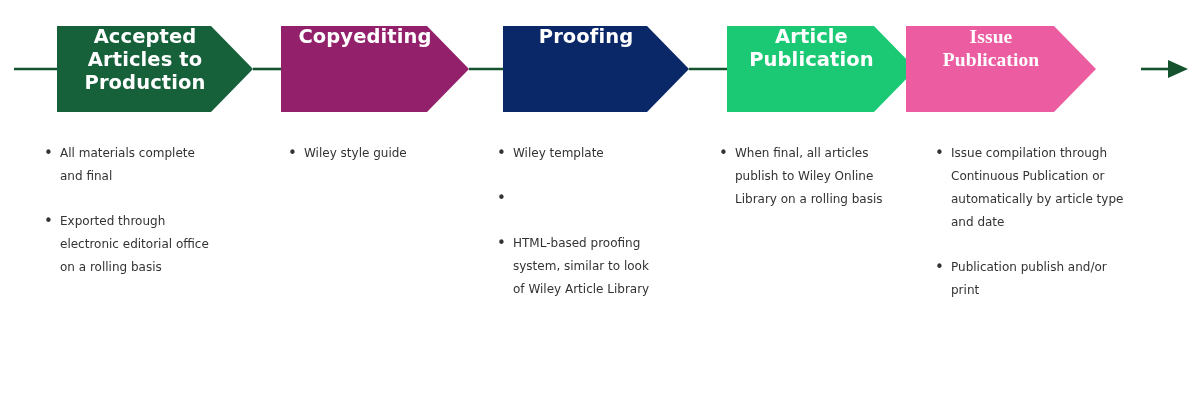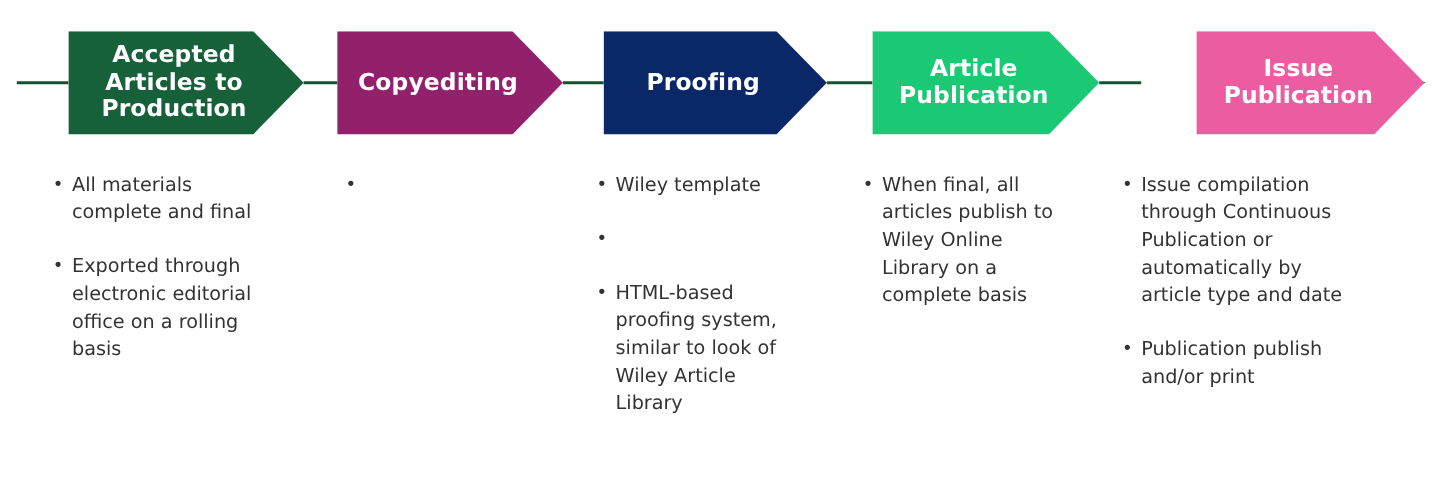--- a/index.html
+++ b/index.html
@@ -29,21 +29,21 @@
     height: 409px;
     pointer-events: none;
   }
 
   
   .stage-banner {
     position: absolute;
     top: 26px;
     height: 86px;
     display: flex;
-    align-items: center;
+    align-items: flex-start;
     justify-content: center;
     box-sizing: border-box;
   }
   .stage-banner .banner-shape {
     position: absolute;
     left: 0;
     top: 0;
     width: 100%;
     height: 100%;
   }
@@ -73,21 +73,21 @@
   }
   .bullet-marker {
     width: 16px;
     flex: 0 0 16px;
     font-size: 15px;
     line-height: 23px;
     color: #333333;
     text-align: left;
   }
   .bullet-text {
-    font-size: 16px;
+    font-size: 12px;
     line-height: 23px;
     color: #333333;
   }
 </style>
 </head>
 <body>
 
 <div id="diagram">
 
   <svg class="connector-layer" viewBox="0 0 1203 409" width="1203" height="409" aria-hidden="true">
@@ -128,60 +128,61 @@
   </div>
 
   <div class="stage-banner" style="left: 727px; width: 189px;">
     <svg class="banner-shape" preserveAspectRatio="none" viewBox="0 0 100 100">
       <polygon class="chev-poly" points="0,0 77.77777777777779,0 100,50 77.77777777777779,100 0,100" fill="#1bc974"></polygon>
     </svg>
     <div class="stage-label">Article
 Publication</div>
   </div>
 
-  <div class="stage-banner" style="left: 997px; width: 190px;">
+  <div class="stage-banner" style="left: 906px; width: 190px; font-family: Liberation Serif, serif;">
     <svg class="banner-shape" preserveAspectRatio="none" viewBox="0 0 100 100">
       <polygon class="chev-poly" points="0,0 77.89473684210526,0 100,50 77.89473684210526,100 0,100" fill="#ec5ca1"></polygon>
     </svg>
     <div class="stage-label">Issue
 Publication</div>
   </div>
 
   <div class="bullet-column" style="left: 44px; width: 175px;">
       <div class="bullet-item">
         <span class="bullet-marker">•</span>
         <span class="bullet-text">All materials complete and final</span>
       </div>
       <div class="bullet-item">
         <span class="bullet-marker">•</span>
         <span class="bullet-text">Exported through electronic editorial office on a rolling basis</span>
       </div>
     </div>
   <div class="bullet-column" style="left: 288px; width: 160px;">
       <div class="bullet-item">
         <span class="bullet-marker">•</span>
+        <span class="bullet-text">Wiley style guide</span>
       </div>
     </div>
   <div class="bullet-column" style="left: 497px; width: 165px;">
       <div class="bullet-item">
         <span class="bullet-marker">•</span>
         <span class="bullet-text">Wiley template</span>
       </div>
       <div class="bullet-item">
         <span class="bullet-marker">•</span>
       </div>
       <div class="bullet-item">
         <span class="bullet-marker">•</span>
         <span class="bullet-text">HTML-based proofing system, similar to look of Wiley Article Library</span>
       </div>
     </div>
   <div class="bullet-column" style="left: 719px; width: 170px;">
       <div class="bullet-item">
         <span class="bullet-marker">•</span>
-        <span class="bullet-text">When final, all articles publish to Wiley Online Library on a complete basis</span>
+        <span class="bullet-text">When final, all articles publish to Wiley Online Library on a rolling basis</span>
       </div>
     </div>
   <div class="bullet-column" style="left: 935px; width: 200px;">
       <div class="bullet-item">
         <span class="bullet-marker">•</span>
         <span class="bullet-text">Issue compilation through Continuous Publication or automatically by article type and date</span>
       </div>
       <div class="bullet-item">
         <span class="bullet-marker">•</span>
         <span class="bullet-text">Publication publish and/or print</span>

